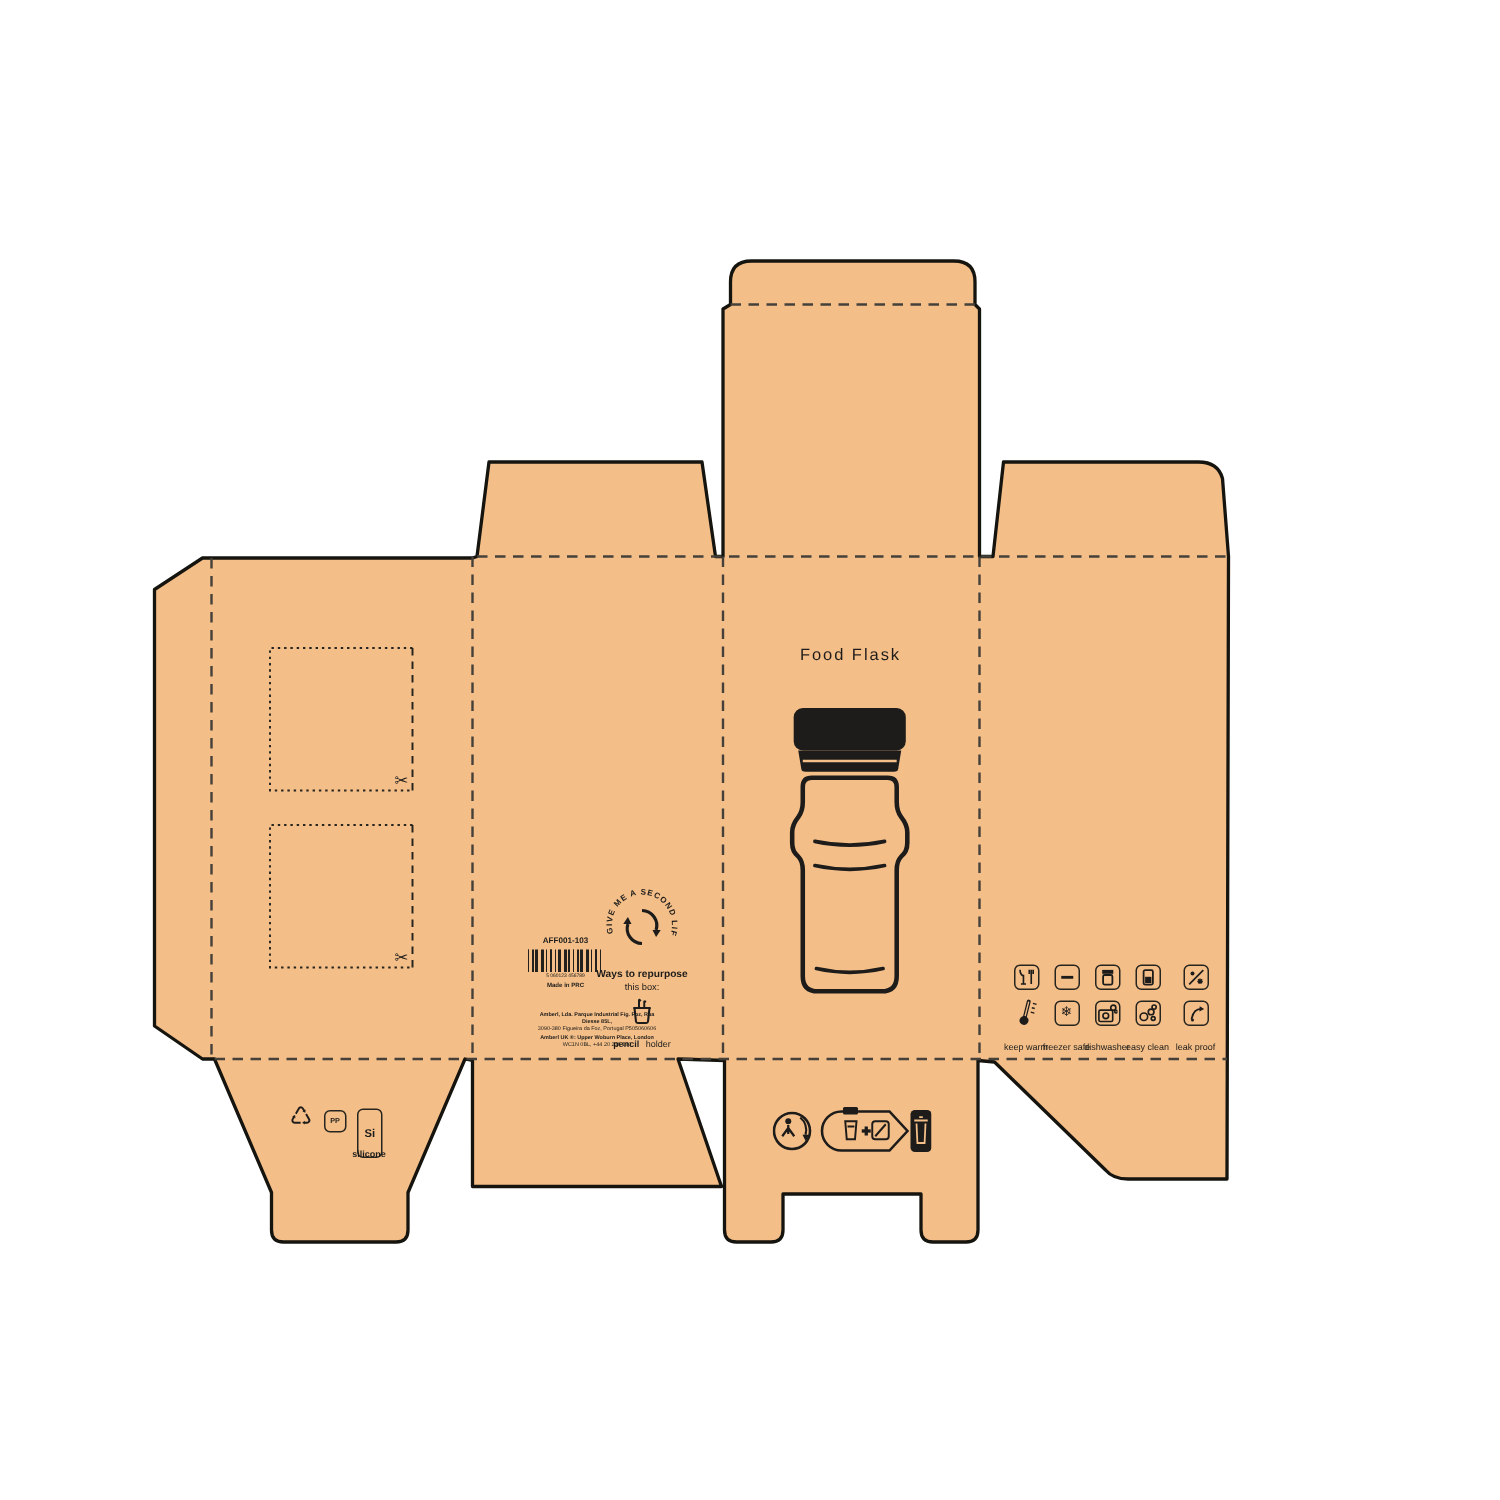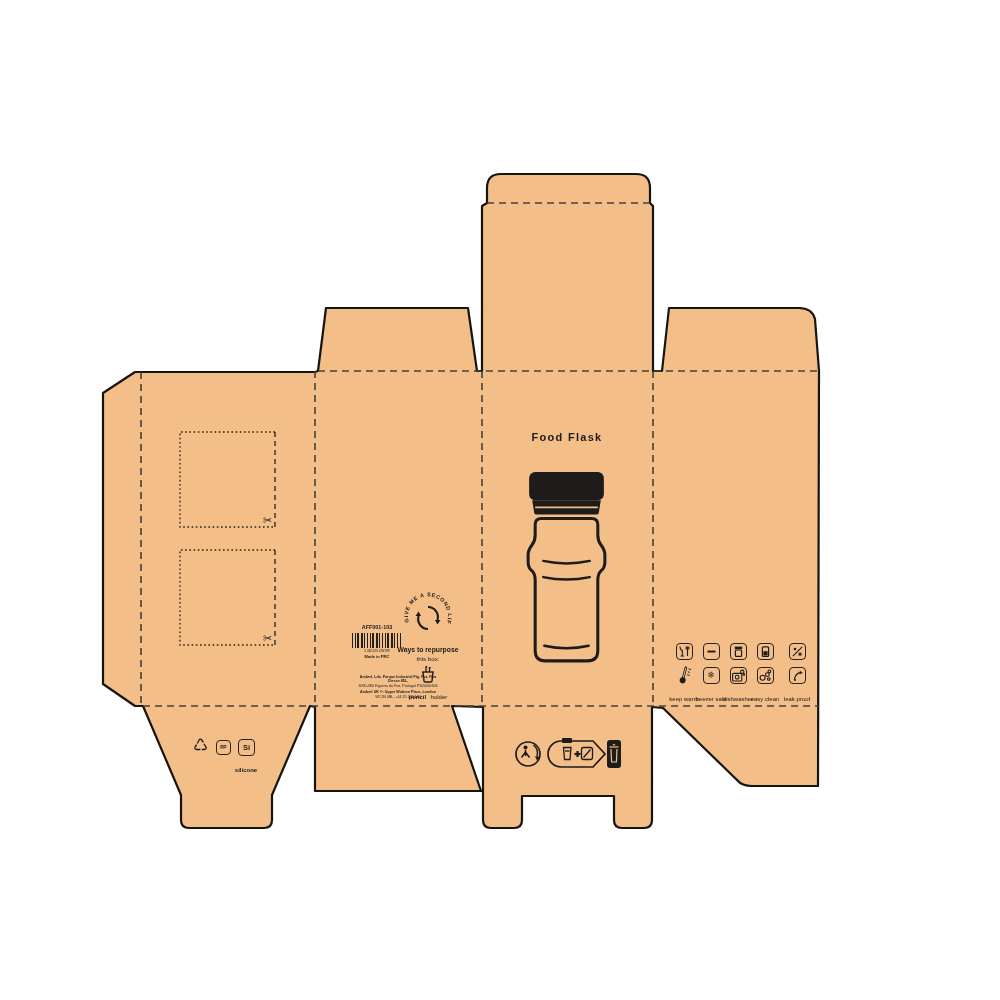--- a/index.html
+++ b/index.html
@@ -5,21 +5,21 @@
   html,body{margin:0;padding:0;background:#ffffff;}
   #canvas{position:relative;width:1000px;height:1000px;background:#ffffff;overflow:hidden;
           font-family:"Liberation Sans",sans-serif;color:#1D1C1A;}
   .abs{position:absolute;}
   .ctr{text-align:center;}
   svg{display:block;}
   .ibox{width:17px;height:17px;border:1.6px solid #26241F;border-radius:4px;
         display:flex;align-items:center;justify-content:center;box-sizing:border-box;}
   .tiny{transform-origin:50% 0;display:block;}
   .title{font-weight:bold;font-size:23px;letter-spacing:1.5px;}
-  .subtitle{font-weight:bold;font-size:11px;letter-spacing:1.3px;}
+  .subtitle{font-weight:normal;font-size:11px;letter-spacing:1.3px;}
   .cap{font-size:6px;transform:scale(.5);transform-origin:50% 0;}
   .barcode{background-image:
       repeating-linear-gradient(90deg,#23211D 0 1px,transparent 1px 3px),
       repeating-linear-gradient(90deg,#23211D 0 1px,transparent 1px 5px);
       background-size:100% 100%,100% 100%;}
 </style>
 </head>
 <body>
 
 <div id="canvas">
@@ -182,21 +182,21 @@
   <div class="abs ctr" style="left:664px;top:686.5px;width:40px;"><span class="cap">keep warm</span></div>
   <div class="abs ctr" style="left:691px;top:686.5px;width:40px;"><span class="cap">freezer safe</span></div>
   <div class="abs ctr" style="left:718px;top:686.5px;width:40px;"><span class="cap">dishwasher</span></div>
   <div class="abs ctr" style="left:745px;top:686.5px;width:40px;"><span class="cap">easy clean</span></div>
   <div class="abs ctr" style="left:777px;top:686.5px;width:40px;"><span class="cap">leak proof</span></div>
 
   <span class="abs" style="left:193px;top:737px;font-size:17px;line-height:17px;font-family:'DejaVu Sans',sans-serif;">♺</span>
   <div class="abs ibox" style="left:216px;top:740px;width:15px;height:15px;border-width:1.4px;">
     <span class="tiny" style="font-size:8px;font-weight:bold;transform:scale(.6);transform-origin:50% 50%;">PP</span>
   </div>
-  <div class="abs ibox" style="left:238px;top:739px;width:17px;height:17px;border-width:1.7px;">
+  <div class="abs ibox" style="left:238px;top:739px;width:17px;height:33px;border-width:1.7px;">
     <span style="font-size:7.5px;font-weight:bold;">Si</span>
   </div>
   <div class="abs ctr" style="left:226px;top:758px;width:40px;">
     <span class="cap" style="font-weight:bold;">silicone</span>
   </div>
 
   <svg class="abs" style="left:515px;top:738px" width="106" height="32" viewBox="0 0 106 32">
 
     <g>
       <circle cx="13" cy="16" r="12" fill="none" stroke="#1D1C1A" stroke-width="1.7"></circle>

